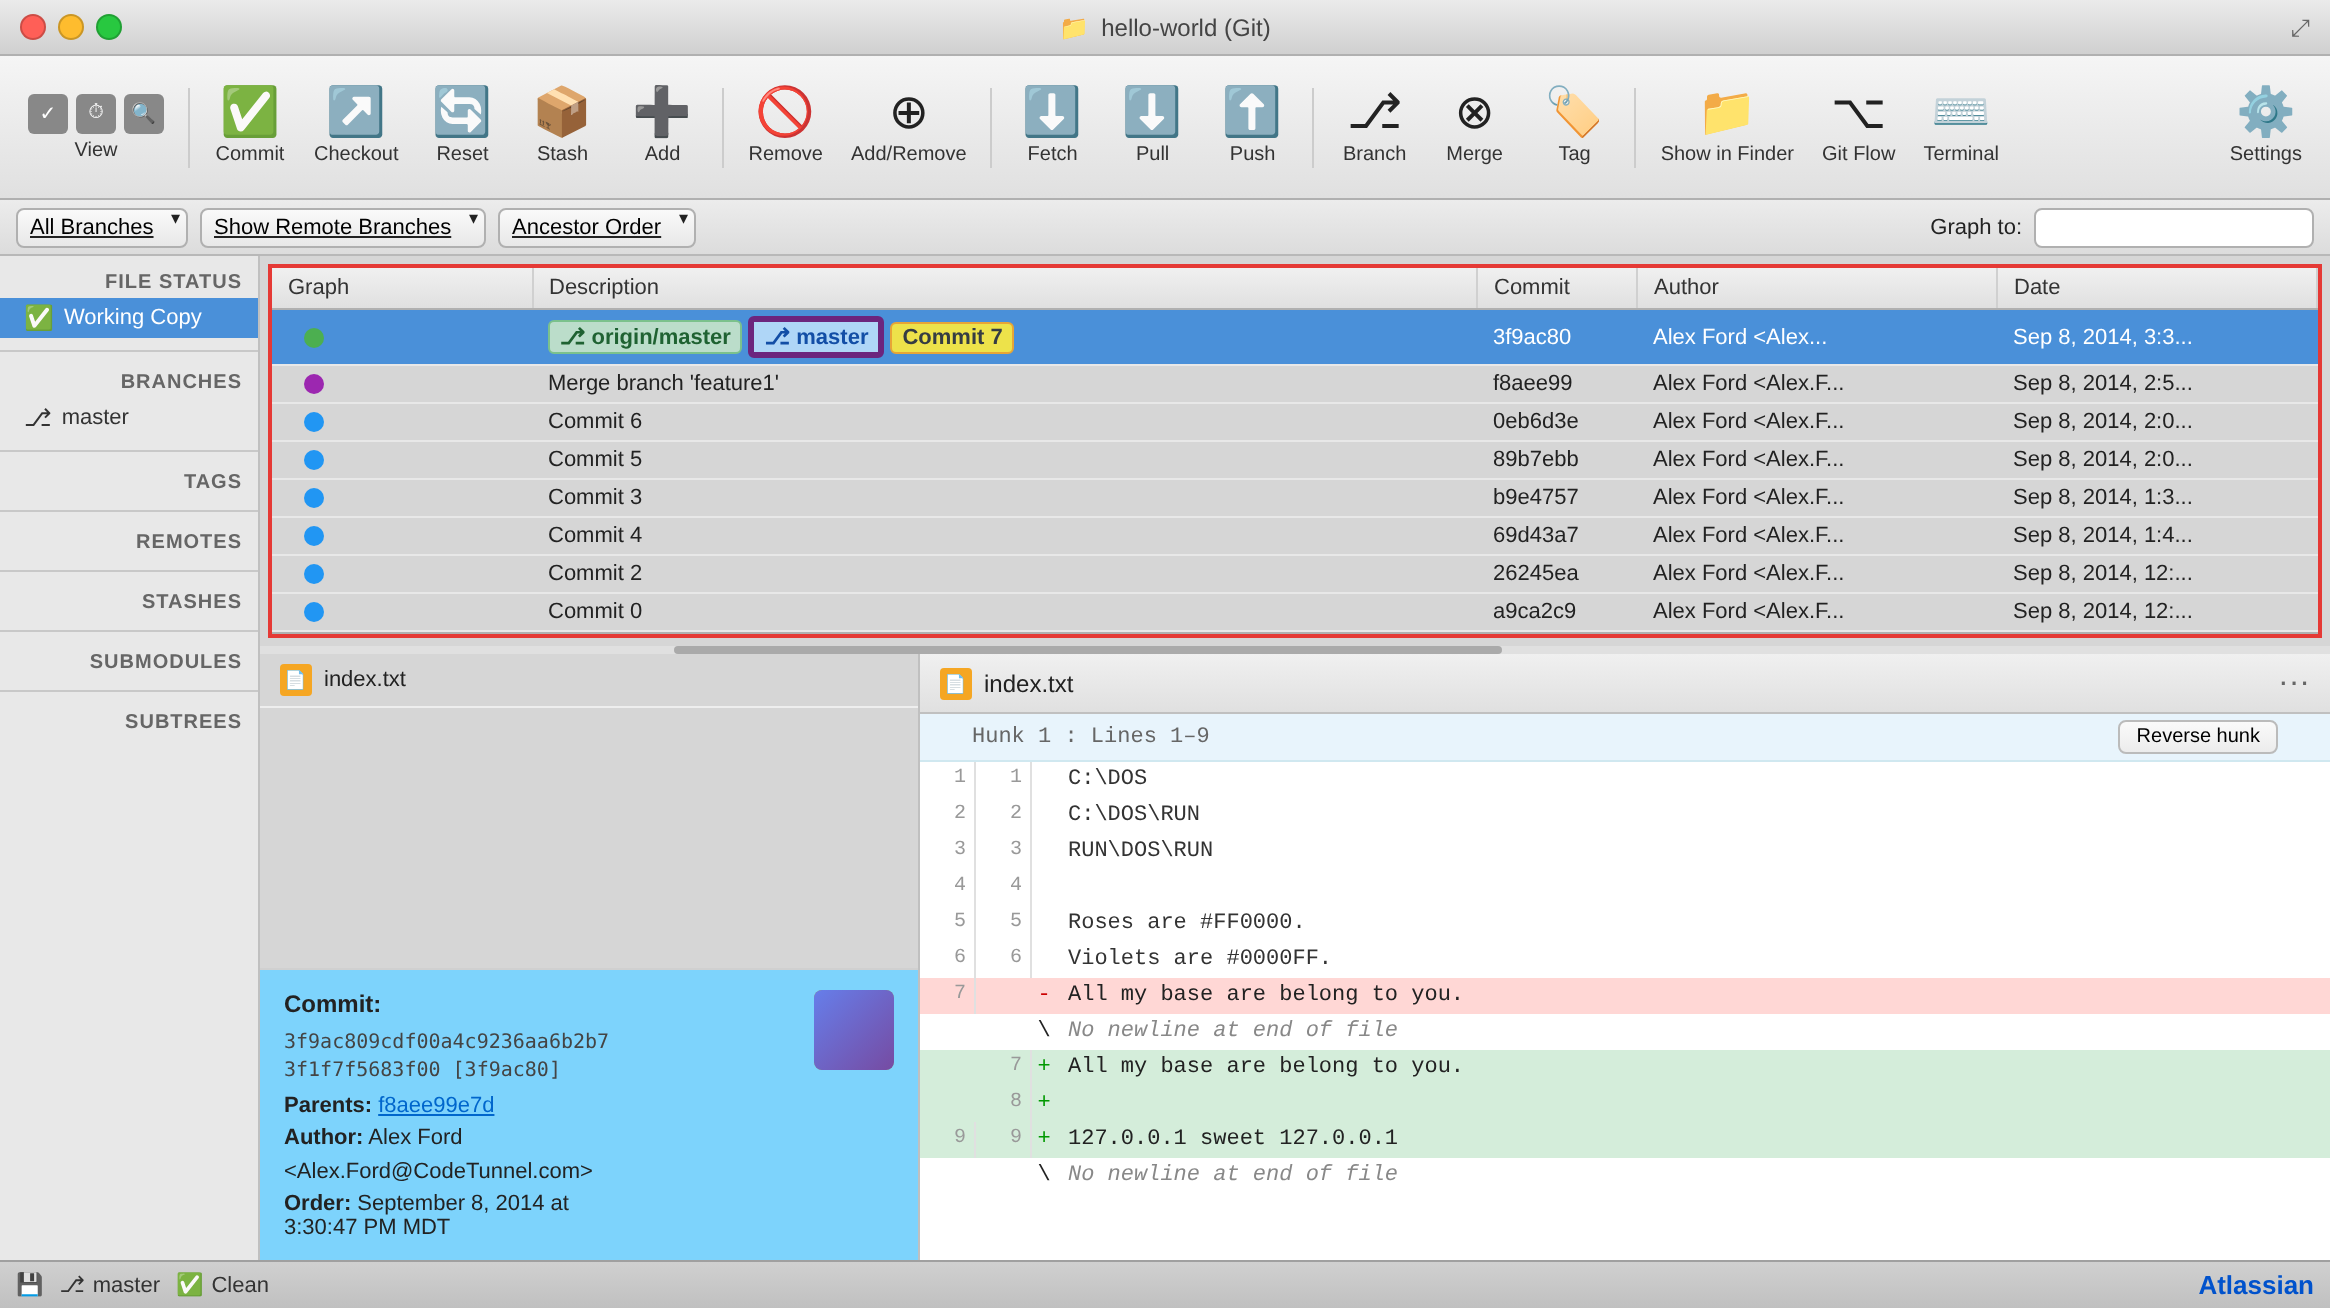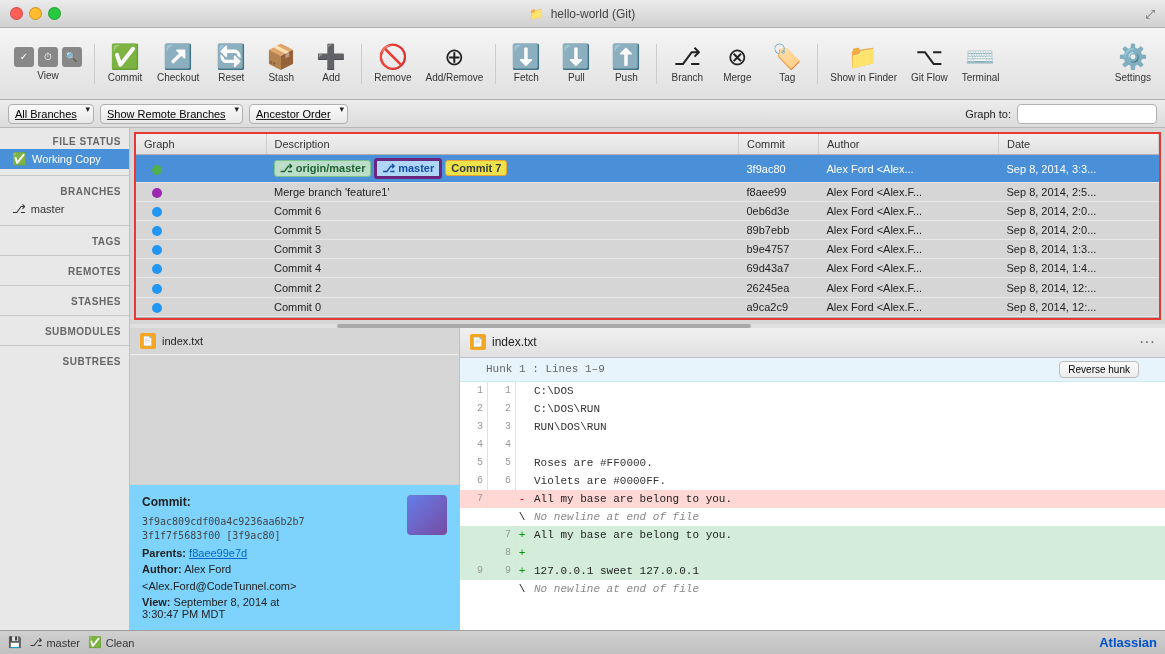--- a/index.html
+++ b/index.html
@@ -388,21 +388,21 @@
               <div class="commit-hash" style="font-family: monospace; font-size:10px; color:#444; line-height:1.4;">3f9ac809cdf00a4c9236aa6b2b7<br>3f1f7f5683f00 [3f9ac80]</div>
               <div class="commit-parents" style="font-size:11px; margin-top:4px;">
                 <strong>Parents:</strong>
                 <a href="#" style="color:#0066cc; text-decoration:underline;">f8aee99e7d</a>
               </div>
               <div class="commit-author" style="font-size:11px; margin-top:2px;">
                 <strong>Author:</strong>
                 Alex Ford<br>&lt;Alex.Ford@CodeTunnel.com&gt;
               </div>
               <div class="commit-date" style="font-size:11px; margin-top:2px;">
-                <strong>View:</strong>
+                <strong>Order:</strong>
                 September 8, 2014 at<br>3:30:47 PM MDT
               </div>
             </div>
             <div class="commit-avatar">
               <div class="avatar-img"></div>
             </div>
           </div>
         </div>
       </div>
 

